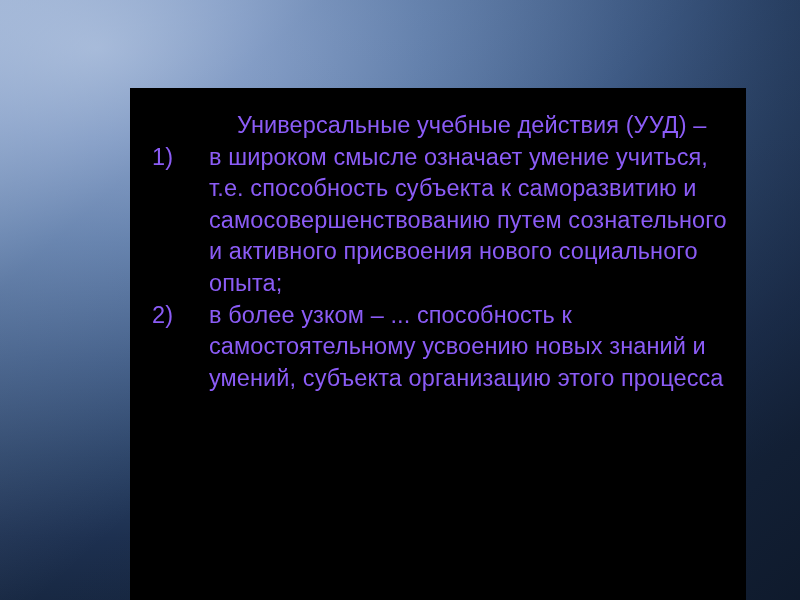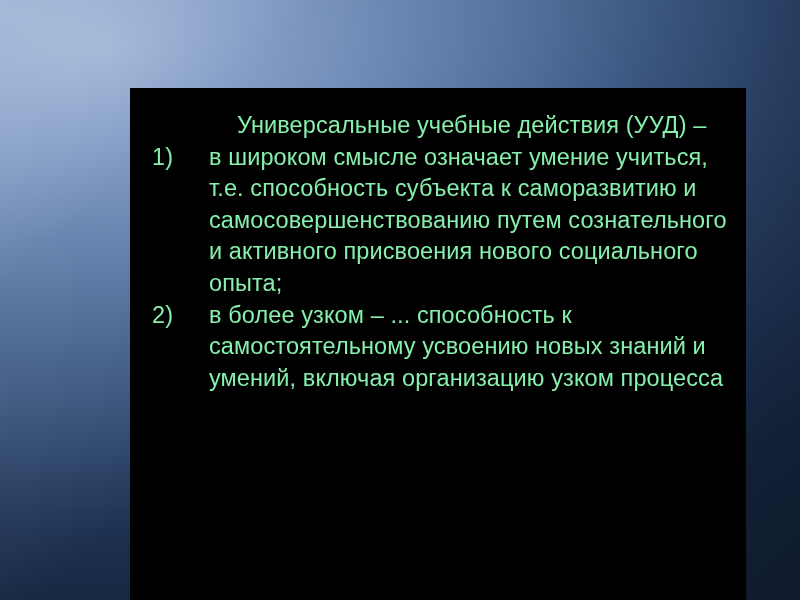--- a/index.html
+++ b/index.html
@@ -32,21 +32,21 @@
     left: 130px;
     top: 88px;
     width: 616px;
     height: 512px;
     background: #000000;
     overflow: hidden;
     z-index: 2;
   }
   .content {
     padding: 22px 18px 0 22px;
-    color: #86efac;
+    color: #8b5cf6;
   }
   .para {
     display: flex;
     align-items: flex-start;
     font-size: 23.5px;
     line-height: 1.345;
     margin: 0 0 0 0;
     letter-spacing: 0.1px;
   }
   .marker {
@@ -74,18 +74,18 @@
         <span class="ptext indent-first">Универсальные учебные действия (УУД) –</span>
       </div>
 
       <div class="para">
         <span class="marker">1)</span>
         <span class="ptext">в широком смысле означает умение учиться, т.е. способность субъекта к саморазвитию и самосовершенствованию путем сознательного и активного присвоения нового социального опыта;</span>
       </div>
 
       <div class="para">
         <span class="marker">2)</span>
-        <span class="ptext"> в более узком – ... способность к самостоятельному усвоению новых знаний и умений, включая организацию узком процесса</span>
+        <span class="ptext"> в более узком – ... способность к самостоятельному усвоению новых знаний и умений, субъекта организацию этого процесса</span>
       </div>
 
     </div>
   </div>
 </div>
 
 </body></html>

